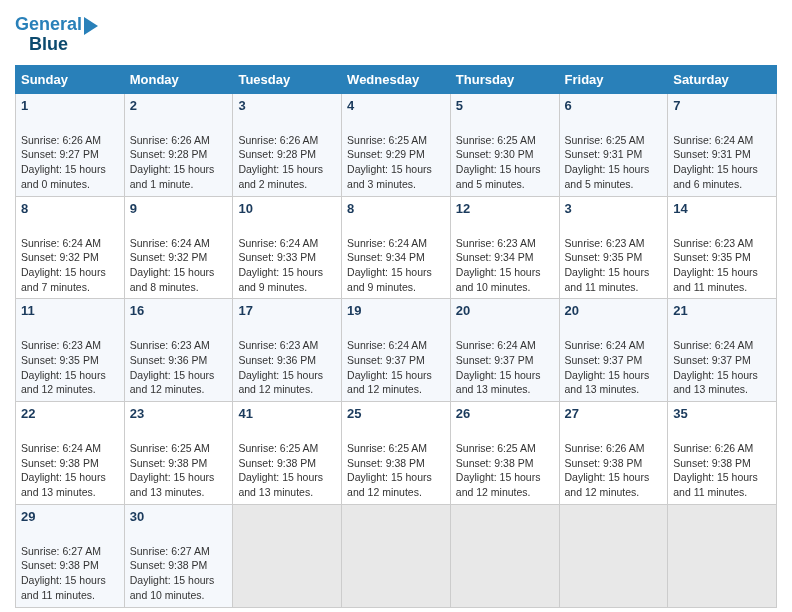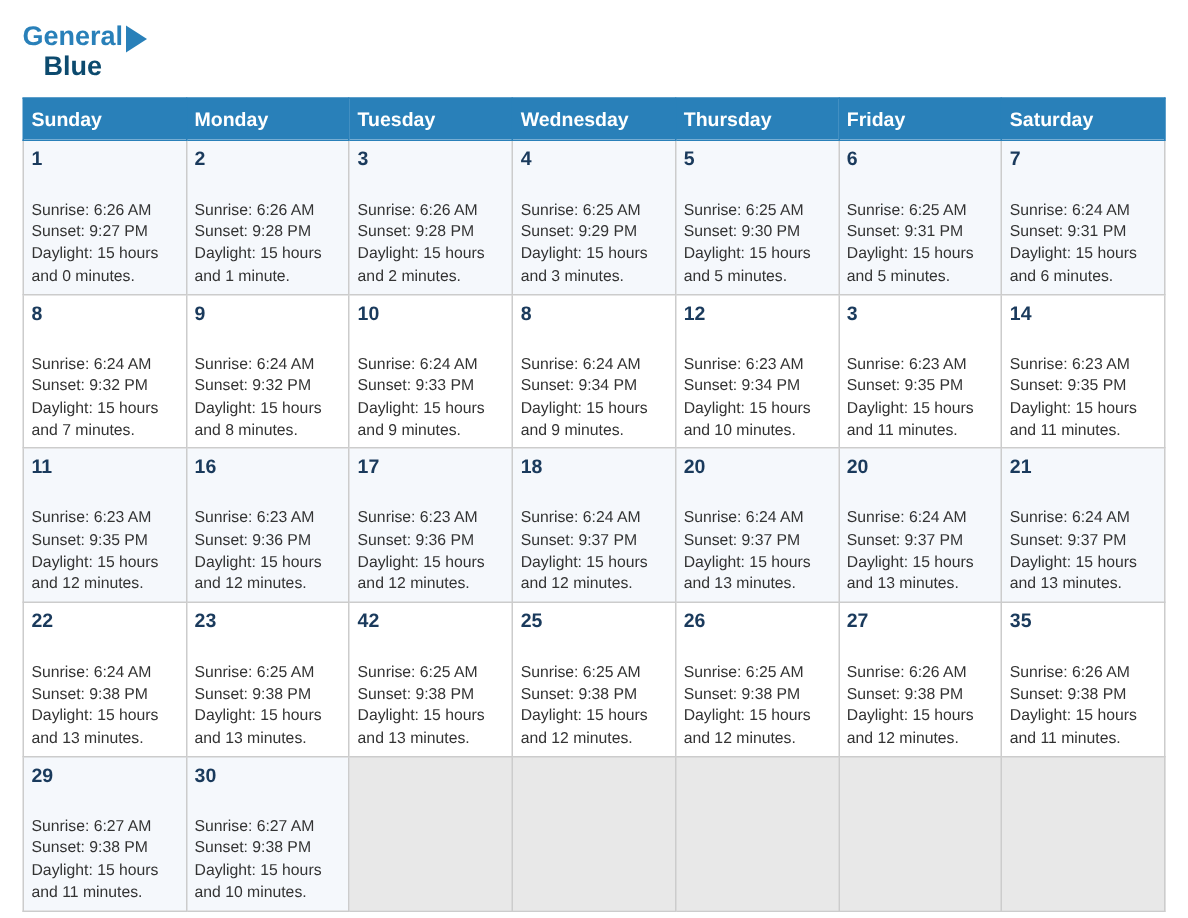--- a/index.html
+++ b/index.html
@@ -245,21 +245,21 @@
 and 12 minutes.</div>
         </td>
         <td>
           <span class="day-num">17</span>
           <div class="day-info" style="white-space: pre-line;">Sunrise: 6:23 AM
 Sunset: 9:36 PM
 Daylight: 15 hours
 and 12 minutes.</div>
         </td>
         <td>
-          <span class="day-num">18</span>
+          <span class="day-num">19</span>
           <div class="day-info" style="white-space: pre-line;">Sunrise: 6:24 AM
 Sunset: 9:37 PM
 Daylight: 15 hours
 and 12 minutes.</div>
         </td>
         <td>
           <span class="day-num">20</span>
           <div class="day-info" style="white-space: pre-line;">Sunrise: 6:24 AM
 Sunset: 9:37 PM
 Daylight: 15 hours
@@ -289,21 +289,21 @@
 and 13 minutes.</div>
         </td>
         <td>
           <span class="day-num">23</span>
           <div class="day-info" style="white-space: pre-line;">Sunrise: 6:25 AM
 Sunset: 9:38 PM
 Daylight: 15 hours
 and 13 minutes.</div>
         </td>
         <td>
-          <span class="day-num">42</span>
+          <span class="day-num">41</span>
           <div class="day-info" style="white-space: pre-line;">Sunrise: 6:25 AM
 Sunset: 9:38 PM
 Daylight: 15 hours
 and 13 minutes.</div>
         </td>
         <td>
           <span class="day-num">25</span>
           <div class="day-info" style="white-space: pre-line;">Sunrise: 6:25 AM
 Sunset: 9:38 PM
 Daylight: 15 hours

